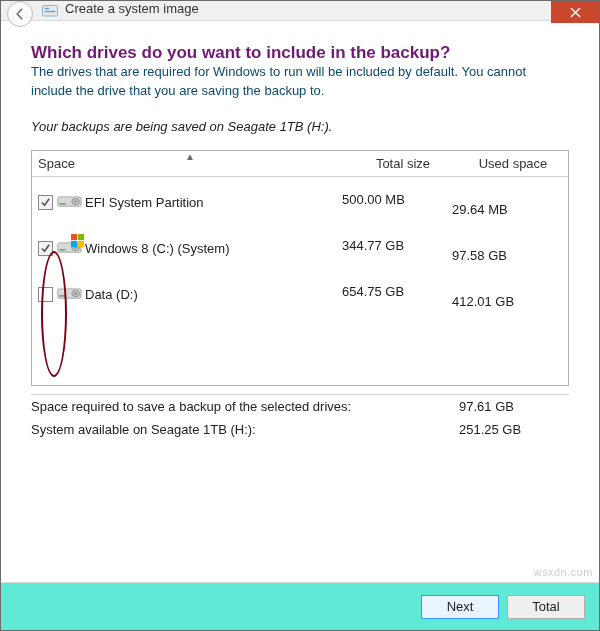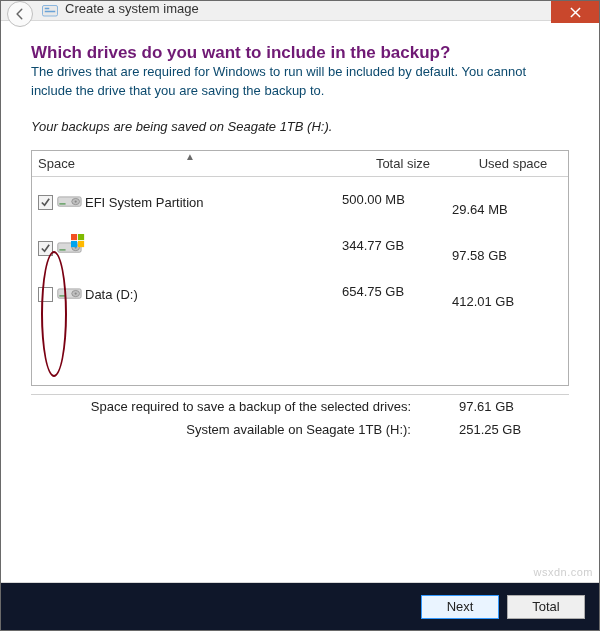--- a/index.html
+++ b/index.html
@@ -48,25 +48,25 @@
   .chk {
     width:15px; height:15px; border:1px solid #888; display:inline-flex; align-items:center; justify-content:center;
     background:#fff; margin-right:4px; cursor:pointer;
   }
   .chk.checked { background:#f3f3f3; }
   .chk.checked svg { width:11px; height:11px; }
   .drive-icon { width:28px; height:20px; display:flex; align-items:center; }
   .filler { height:70px; }
   .summary { margin-top:8px; font-size:13px; }
   .summary-row { display:flex; padding:4px 0; }
-  .summary-row .lbl { flex:1 1 auto;text-align:right; }
+  .summary-row .lbl { flex:1 1 auto; }
   .summary-row .val { width:110px;margin-left:48px; }
   .divider { height:1px; background:#d0d0d0; margin:0; }
   .footer {
-    position:absolute; bottom:0; left:0; right:0; height:48px; background:#0f172a;
+    position:absolute; bottom:0; left:0; right:0; height:48px; background:#5eead4;
     display:flex; align-items:center; justify-content:flex-end; padding:0 14px; gap:8px;
     border-top:1px solid #d8d8d8;
   }
   .btn {
     min-width:78px; height:24px; background:#efefef; border:1px solid #adadad; font-size:13px;
     display:flex; align-items:center; justify-content:center; cursor:pointer;
   }
   .btn.primary { border:1px solid #3399ff; background:#eaf4ff; }
   .watermark {
     position:absolute; right:6px; bottom:52px; font-size:11px; color:#cfcfcf; letter-spacing:0.5px;
@@ -151,20 +151,21 @@
   <circle cx="24" cy="14" r="1.4" fill="#888"></circle>
   <rect x="3" y="16" width="8" height="2" fill="#6aa36a"></rect>
 </svg>
                 <svg viewBox="0 0 16 16" width="14" height="14" style="position:absolute;left:14px;top:-2px;">
   <rect x="0" y="0" width="7" height="7" fill="#f25022"></rect>
   <rect x="8" y="0" width="7" height="7" fill="#7fba00"></rect>
   <rect x="0" y="8" width="7" height="7" fill="#00a4ef"></rect>
   <rect x="8" y="8" width="7" height="7" fill="#ffb900"></rect>
 </svg>
       </span>
+      <span>Windows 8 (C:) (System)</span>
     </div>
     <div class="total">344.77 GB</div>
     <div class="used">97.58 GB</div>
   </div>
           <div class="drive-row">
     <div class="name">
       <span class="chk ">
         
       </span>
       <span class="drive-icon" style="position:relative;">

